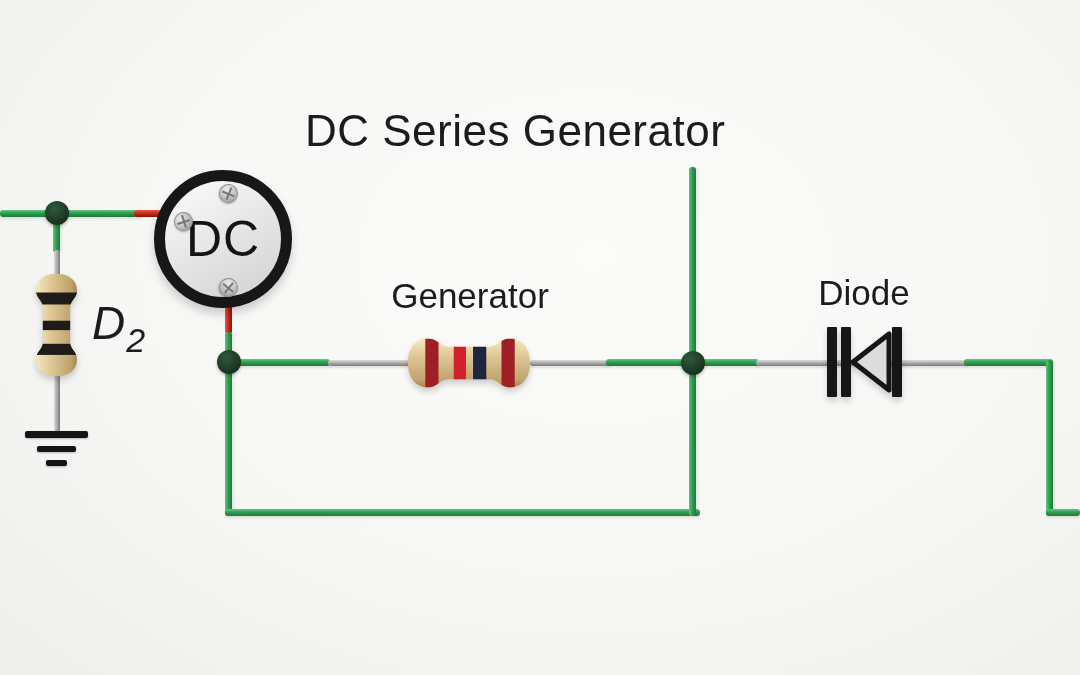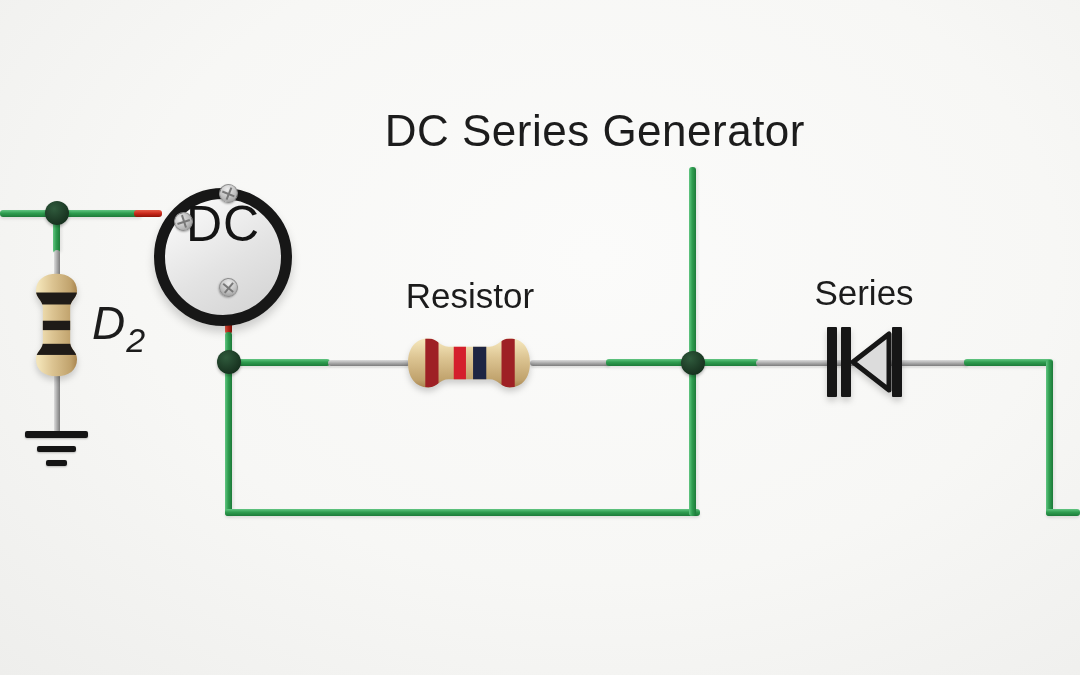--- a/index.html
+++ b/index.html
@@ -36,35 +36,35 @@
     background:linear-gradient(to right,#e65a46 0%,var(--wire-red) 50%,#8f1206 100%);}
   .lead-h{position:absolute;height:6px;border-radius:3px;
     background:linear-gradient(to bottom,#dcdcdc 0%,var(--lead-gray) 55%,#7c7c7c 100%);
     box-shadow:0 2px 2px rgba(0,0,0,0.10);}
   .lead-v{position:absolute;width:6px;border-radius:3px;
     background:linear-gradient(to right,#dcdcdc 0%,var(--lead-gray) 55%,#7c7c7c 100%);}
   .junction{position:absolute;width:24px;height:24px;border-radius:50%;
     background:radial-gradient(circle at 38% 32%, #2f5a3c 0%, var(--junction-dark) 55%, #0e2415 100%);
     box-shadow:0 2px 3px rgba(0,0,0,0.25);}
   
-  .generator{position:absolute;left:154px;top:188px;width:116px;height:116px;border-radius:50%;
+  .generator{position:absolute;left:154px;top:170px;width:116px;height:116px;border-radius:50%;
     border:11px solid #171717;
     background:linear-gradient(150deg,#f6f6f6 15%,#e3e3e3 55%,#d2d2d2 100%);
     box-shadow:0 6px 10px rgba(0,0,0,0.18);
-    display:flex;justify-content:center;}
+    display:flex;align-items:center;justify-content:center;}
   .generator-label{font-size:50px;font-weight:500;color:#141414;letter-spacing:1px;line-height:1;}
   .screw{position:absolute;width:17px;height:17px;border-radius:50%;
     background:radial-gradient(circle at 35% 30%, #ececec 0%, #bdbdbd 55%, #8d8d8d 100%);
     border:1px solid #8f8f8f;box-shadow:0 1px 2px rgba(0,0,0,0.3);}
   .screw::before{content:"";position:absolute;left:2px;right:2px;top:50%;margin-top:-1px;height:2px;background:#787878;}
   .screw::after{content:"";position:absolute;top:2px;bottom:2px;left:50%;margin-left:-1px;width:2px;background:#787878;}
   
   .gnd-bar{position:absolute;background:#141414;border-radius:2px;box-shadow:0 1px 2px rgba(0,0,0,0.25);}
   
-  .title{position:absolute;left:305px;top:106px;width:500px;text-align:right;
+  .title{position:absolute;left:305px;top:106px;width:500px;text-align:left;
     font-size:44px;font-weight:500;color:var(--text-black);letter-spacing:0.5px;}
   .part-label{position:absolute;text-align:center;font-size:35px;font-weight:500;color:var(--text-black);}
   .d2-label{position:absolute;left:92px;top:300px;font-size:46px;font-weight:500;color:var(--text-black);line-height:1;font-style:italic;}
   .d2-sub{font-size:34px;position:relative;top:13px;left:1px;}
   
   .comp-svg{position:absolute;filter:drop-shadow(0 4px 3px rgba(0,0,0,0.18));}
   .band-darkred{fill:var(--band-dark-red);}
   .band-red{fill:var(--band-bright-red);}
   .band-navy{fill:var(--band-navy);}
   .band-black{fill:var(--band-black);}
@@ -160,17 +160,17 @@
   </svg>
 
   <div class="generator">
     <span class="generator-label">DC</span>
   </div>
   <div class="screw" style="left:219px;top:184px;transform:rotate(22deg);"></div>
   <div class="screw" style="left:174px;top:212px;transform:rotate(-18deg);"></div>
   <div class="screw" style="left:219px;top:278px;transform:rotate(40deg);"></div>
 
   <div class="title">DC Series Generator</div>
-  <div class="part-label" style="left:370px;top:276px;width:200px;">Resistor</div>
-  <div class="part-label" style="left:779px;top:273px;width:170px;">Series</div>
+  <div class="part-label" style="left:370px;top:276px;width:200px;">Generator</div>
+  <div class="part-label" style="left:779px;top:273px;width:170px;">Diode</div>
   <div class="d2-label"><span>D</span><span class="d2-sub">2</span></div>
 
 </div>
 
 </body></html>

